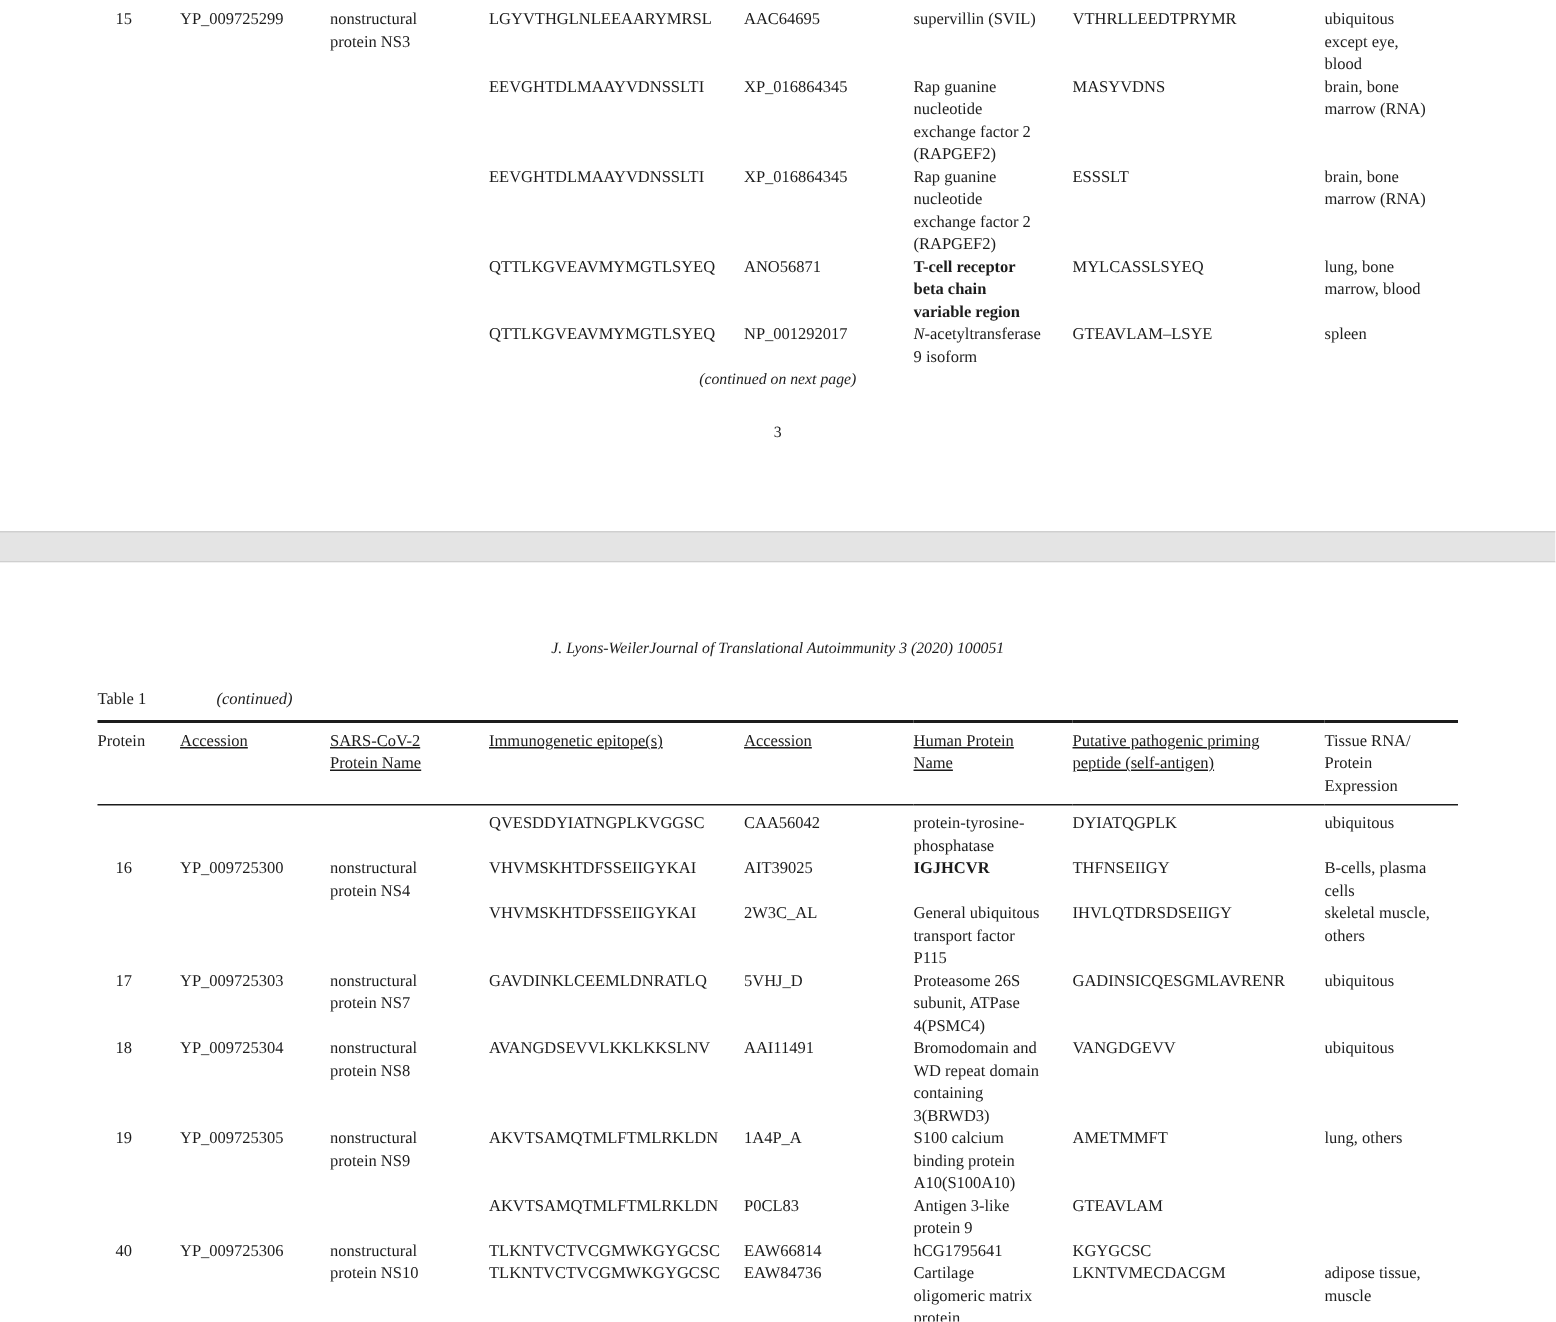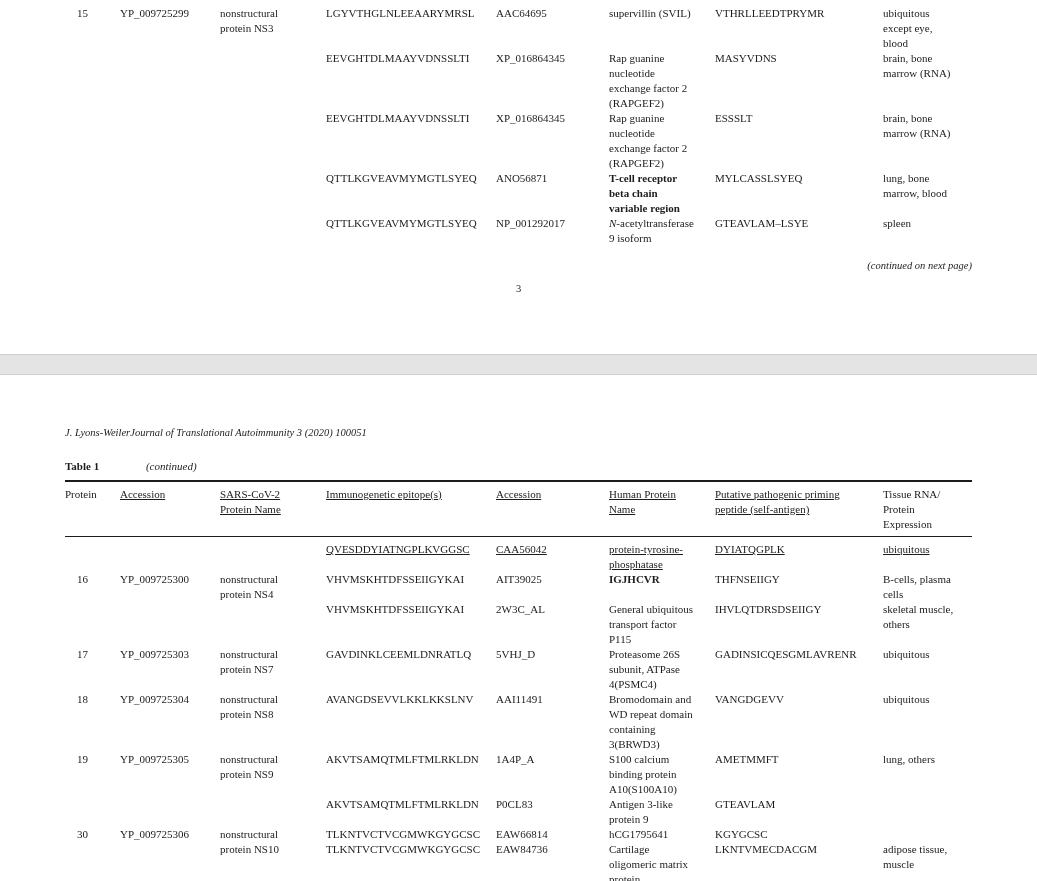--- a/index.html
+++ b/index.html
@@ -30,29 +30,29 @@
   td{vertical-align:top;padding:0 8px 0 0;white-space:pre-line;overflow:hidden;}
   td:first-child,th:first-child{padding-left:12px;}
 
   .main-table{position:absolute;top:105px;left:65px;border-top:2px solid var(--rule);}
   .main-table thead th{
     text-align:left;font-weight:normal;vertical-align:top;
     padding:5px 8px 4px 0;white-space:pre-line;line-height:15px;
     border-bottom:1.5px solid var(--rule);font-size:11px;
   }
   .main-table thead th.u{text-decoration:underline;margin-top:28px;}
-  .main-table tbody tr:first-child td{padding-top:5px;text-decoration:underline;}
-
-  .continued-note{text-align:right;font-style:italic;font-size:10.5px;margin-top:14px;}
+  .main-table tbody tr:first-child td{padding-top:5px;}
+
+  .continued-note{text-align:center;font-style:italic;font-size:10.5px;margin-top:2px;}
   .page-number{position:absolute;top:283px;left:0;width:100%;text-align:center;font-size:10.5px;}
 
   .running-head{position:absolute;top:52px;left:65px;width:907px;
-    display:flex;justify-content:flex-start;font-style:italic;font-size:10.5px;}
+    display:flex;justify-content:center;font-style:italic;font-size:10.5px;}
   .caption{position:absolute;top:85px;left:65px;font-size:11px;}
-  .cap-title{font-weight:bold;margin-top:32px;}
+  .cap-title{font-weight:normal;margin-top:32px;}
   .cap-cont{font-style:italic;margin-left:44px;}
 
   .bd{font-weight:bold;font-family:Liberation Serif, serif;}
   .it{font-style:italic;}
 </style>
 </head>
 <body>
 
 <div class="canvas">
 
@@ -263,21 +263,21 @@
             <td></td>
             <td></td>
             <td>AKVTSAMQTMLFTMLRKLDN</td>
             <td>P0CL83</td>
             <td>Antigen 3-like
 protein 9</td>
             <td>GTEAVLAM</td>
             <td></td>
           </tr>
           <tr>
-            <td>30</td>
+            <td>40</td>
             <td>YP_009725306</td>
             <td rowspan="2"><span>nonstructural
 protein NS10</span></td>
             <td>TLKNTVCTVCGMWKGYGCSC</td>
             <td>EAW66814</td>
             <td>hCG1795641</td>
             <td>KGYGCSC</td>
             <td></td>
           </tr>
           <tr>

